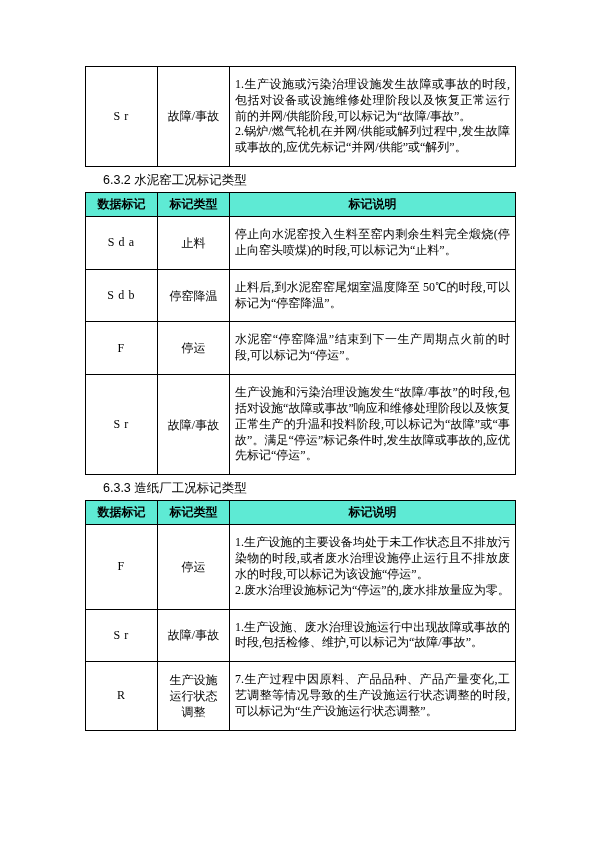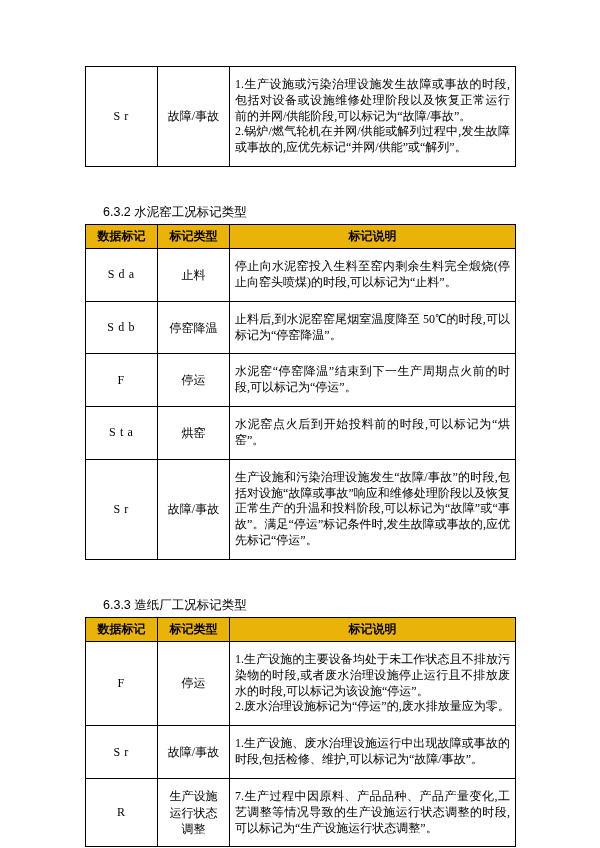--- a/index.html
+++ b/index.html
@@ -42,33 +42,32 @@
     padding: 2px 8px;
     line-height: 1.35;
   }
   td.desc {
     padding: 10px 5px;
     line-height: 1.32;
     text-align: justify;
     white-space: pre-line;
   }
   tr.hdr td {
-    background: #eab308;
+    background: #5eead4;
     font-family: "Liberation Sans", "DejaVu Sans", sans-serif;
     font-weight: bold;
     text-align: center;
     padding: 3px 2px;
     font-size: 12px;
     letter-spacing: 0;
   }
   .heading {
     font-family: "Liberation Sans", "DejaVu Sans", sans-serif;
     font-size: 12.5px;
     padding: 5px 0 3px 18px;
-    margin-top: 32px;
   }
   .page-number {
     position: absolute;
     bottom: 48px;
     left: 0;
     width: 100%;
     text-align: center;
     font-size: 11px;
     font-family: "Liberation Serif", serif;
   }
@@ -118,25 +117,20 @@
           <td class="code">Sdb</td>
           <td class="type">停窑降温</td>
           <td class="desc">止料后,到水泥窑窑尾烟室温度降至 50℃的时段,可以标记为“停窑降温”。</td>
         </tr>
         <tr>
           <td class="code">F</td>
           <td class="type">停运</td>
           <td class="desc">水泥窑“停窑降温”结束到下一生产周期点火前的时段,可以标记为“停运”。</td>
         </tr>
         <tr>
-          <td class="code">Sta</td>
-          <td class="type">烘窑</td>
-          <td class="desc">水泥窑点火后到开始投料前的时段,可以标记为“烘窑”。</td>
-        </tr>
-        <tr>
           <td class="code">Sr</td>
           <td class="type">故障/事故</td>
           <td class="desc">生产设施和污染治理设施发生“故障/事故”的时段,包括对设施“故障或事故”响应和维修处理阶段以及恢复正常生产的升温和投料阶段,可以标记为“故障”或“事故”。满足“停运”标记条件时,发生故障或事故的,应优先标记“停运”。</td>
         </tr>
       </tbody>
     </table>
 
     <div class="heading">6.3.3 造纸厂工况标记类型</div>
 
     <table class="doc-table">

